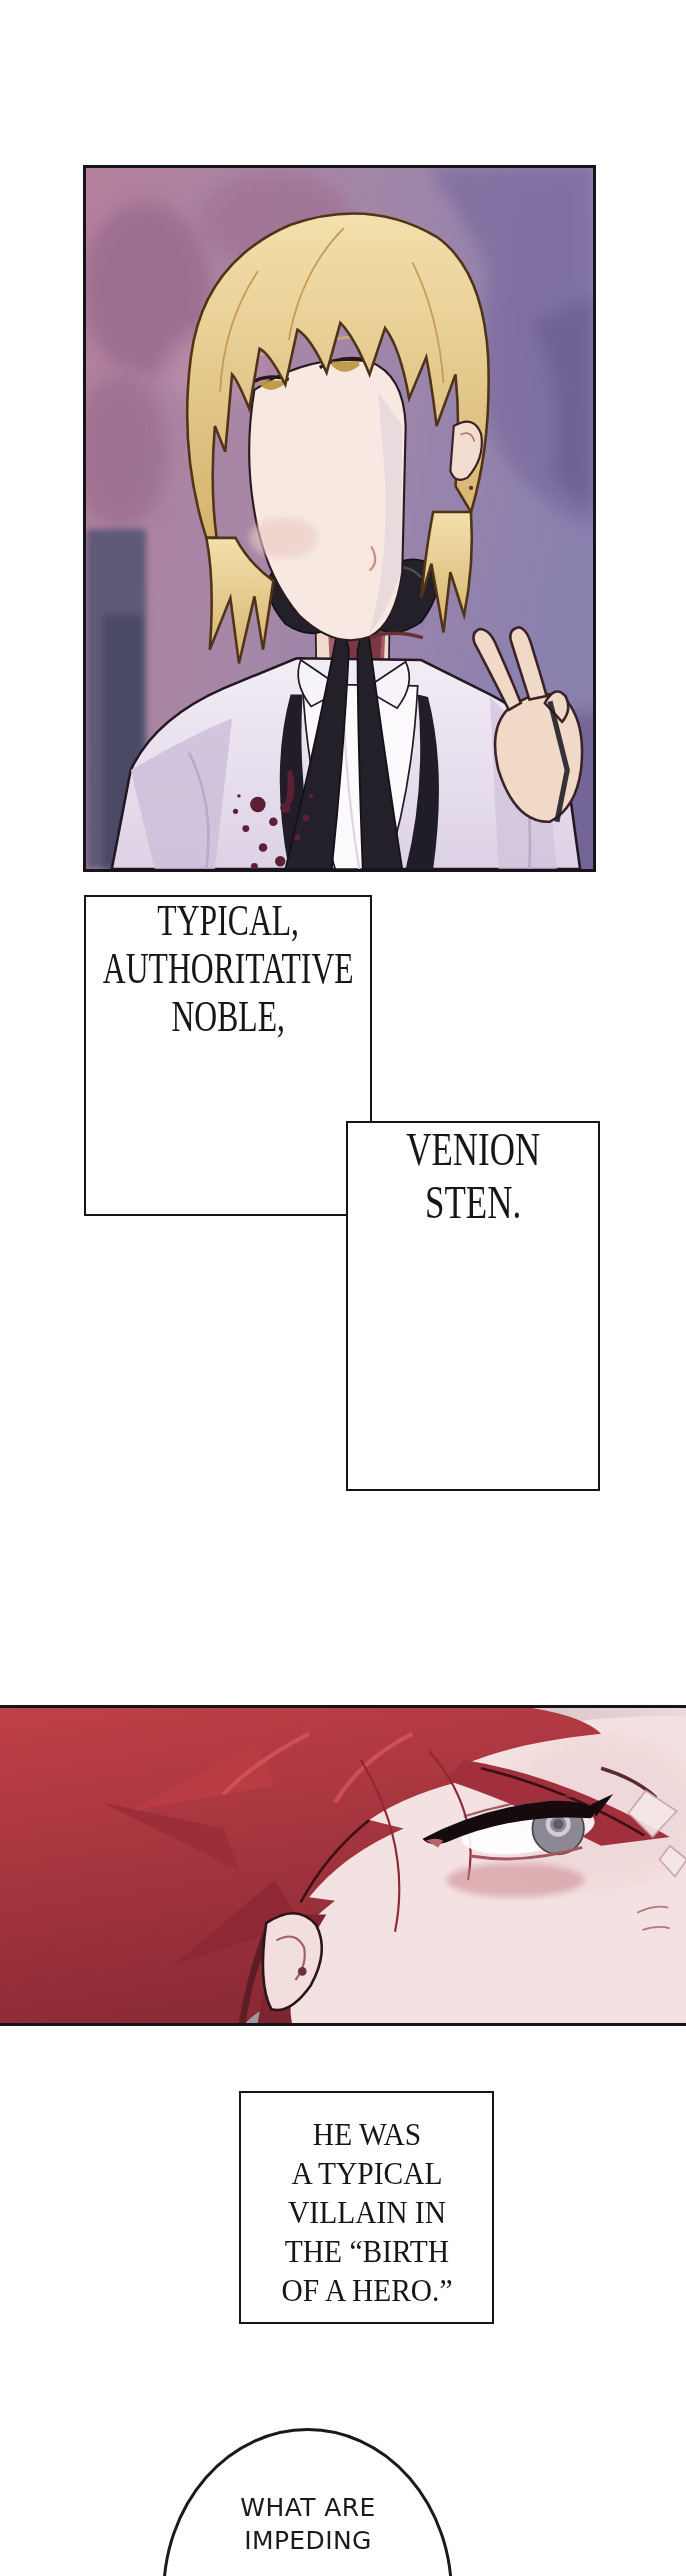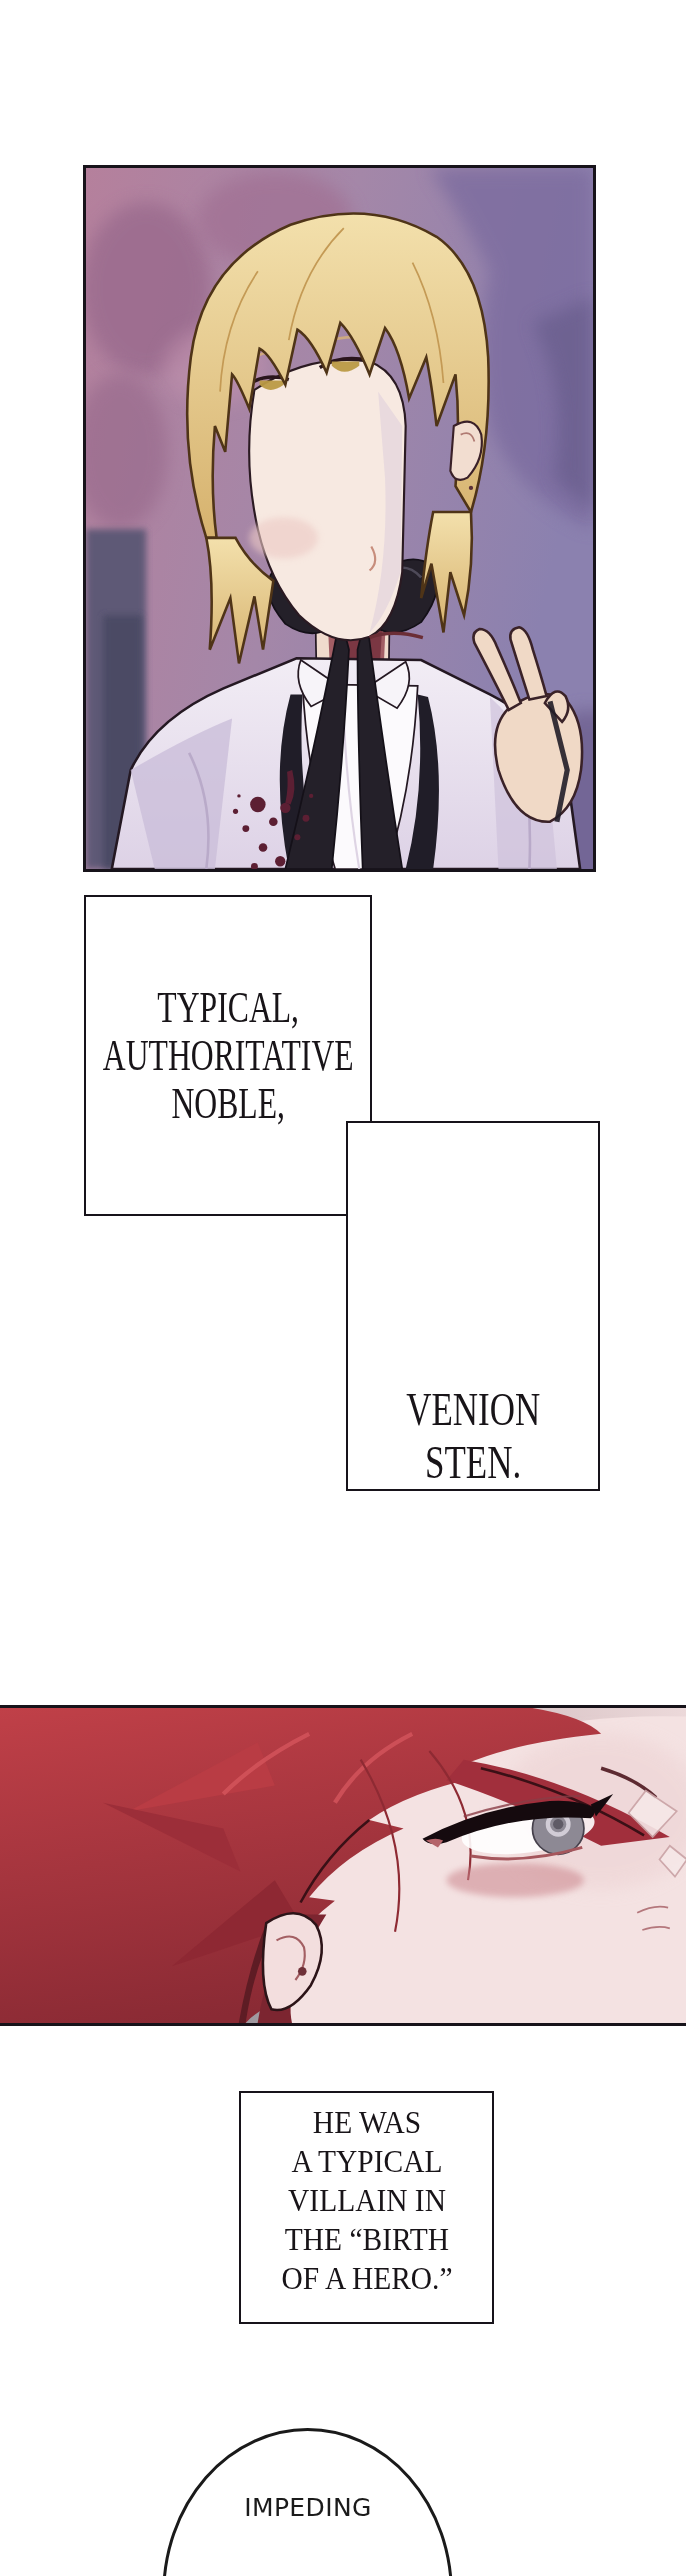--- a/index.html
+++ b/index.html
@@ -10,23 +10,23 @@
   
   .panel{position:absolute;box-sizing:border-box;overflow:hidden;background:#fff;}
   #panel-1{left:83px;top:165px;width:513px;height:707px;border:3.4px solid #17131a;}
   #panel-2{left:0;top:1705px;width:687px;height:321px;border-top:3.4px solid #17131a;border-bottom:3.4px solid #17131a;}
   .panel svg{display:block;width:100%;height:100%;}
   
   .nbox{
     position:absolute;box-sizing:border-box;background:#ffffff;
     border:2.6px solid #17131a;display:flex;flex-direction:column;align-items:center;
   }
-  #nbox-1{left:84px;top:895px;width:288px;height:321px;justify-content:center;z-index:1;}
-  #nbox-2{left:346px;top:1121px;width:254px;height:370px;justify-content:flex-end;z-index:2;}
-  #nbox-3{left:239px;top:2091px;width:255px;height:233px;justify-content:flex-start;padding-top:10px;}
+  #nbox-1{left:84px;top:895px;width:288px;height:321px;justify-content:flex-start;z-index:1;}
+  #nbox-2{left:346px;top:1121px;width:254px;height:370px;justify-content:flex-start;z-index:2;}
+  #nbox-3{left:239px;top:2091px;width:255px;height:233px;justify-content:flex-start;padding-top:22px;}
   .ntext{
     font-family:"Liberation Serif",serif;color:#181418;text-align:center;
     transform:scaleX(0.72);transform-origin:50% 50%;white-space:nowrap;
   }
   #nbox-1 .ntext{font-size:44px;line-height:48px;}
   #nbox-2 .ntext{font-size:46px;line-height:53px;transform:scaleX(0.76);}
   #nbox-3 .ntext{font-size:31px;line-height:39px;transform:scaleX(0.95);}
   .nline{display:block;}
   
   #bubble-1{position:absolute;left:160px;top:2427px;width:296px;height:149px;overflow:hidden;}
@@ -243,16 +243,17 @@
     <span class="nline">THE “BIRTH</span>
     <span class="nline">OF A HERO.”</span>
   </div>
 </div>
 
 <div id="bubble-1">
   <svg width="296" height="149" viewBox="0 0 345 174">
     <ellipse cx="172" cy="195" rx="168" ry="192" fill="#ffffff" stroke="#1a1a1a" stroke-width="3.5"></ellipse>
   </svg>
   <div class="btext">
+    <span class="nline">WHAT ARE</span>
     <span class="nline">IMPEDING</span>
   </div>
 </div>
 
 
 </body></html>

